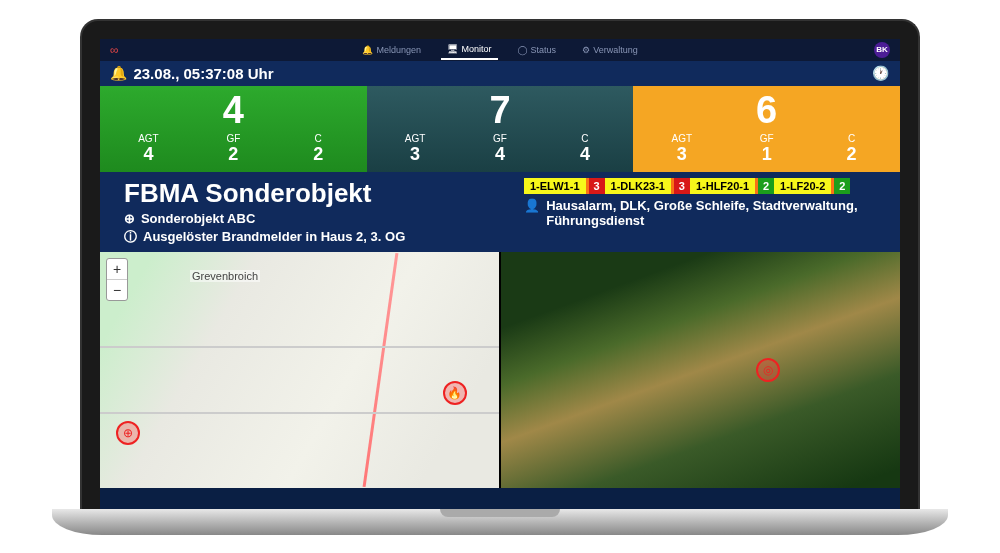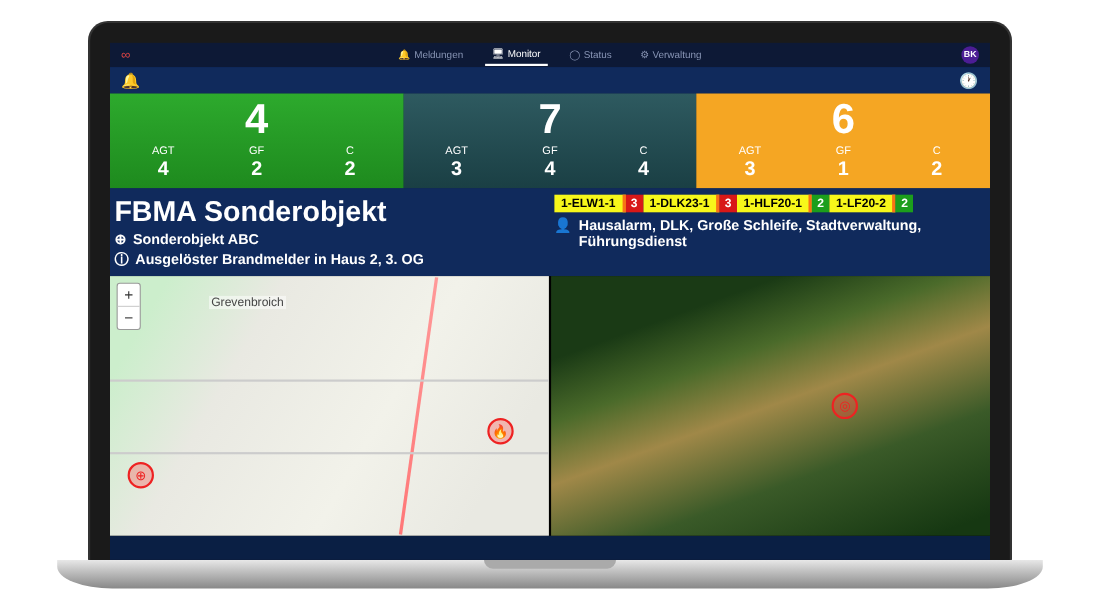--- a/index.html
+++ b/index.html
@@ -132,21 +132,21 @@
     .sub .col { flex:1; }
     .sub .lbl { font-size: 10px; }
     .sub .val { font-size: 18px; font-weight: 600; }
 
     
     .middle {
       display: flex;
       background: #102a5c;
       color: #fff;
     }
-    .mleft { flex: 1; padding: 6px 4px; }
+    .mleft { flex: 1; padding: 6px 24px; }
     .mright { flex: 1; padding: 6px 10px; }
     .title {
       font-size: 26px;
       font-weight: 800;
       margin-bottom: 2px;
     }
     .inforow {
       display: flex;
       align-items: center;
       gap: 6px;
@@ -274,20 +274,21 @@
         <div class="nav-item">
           <span class="nav-icon">⚙</span>
           <span>Verwaltung</span>
         </div>
         <span class="user">BK</span>
       </div>
 
       <div class="timerow">
         <div class="t">
           <span class="bell-icon">🔔</span>
+          <span>23.08., 05:37:08 Uhr</span>
         </div>
         <div class="t">
           <span class="clock-icon">🕐</span>
         </div>
       </div>
 
       <div class="cards">
         <div class="card green">
           <div class="big">4</div>
           <div class="sub">

